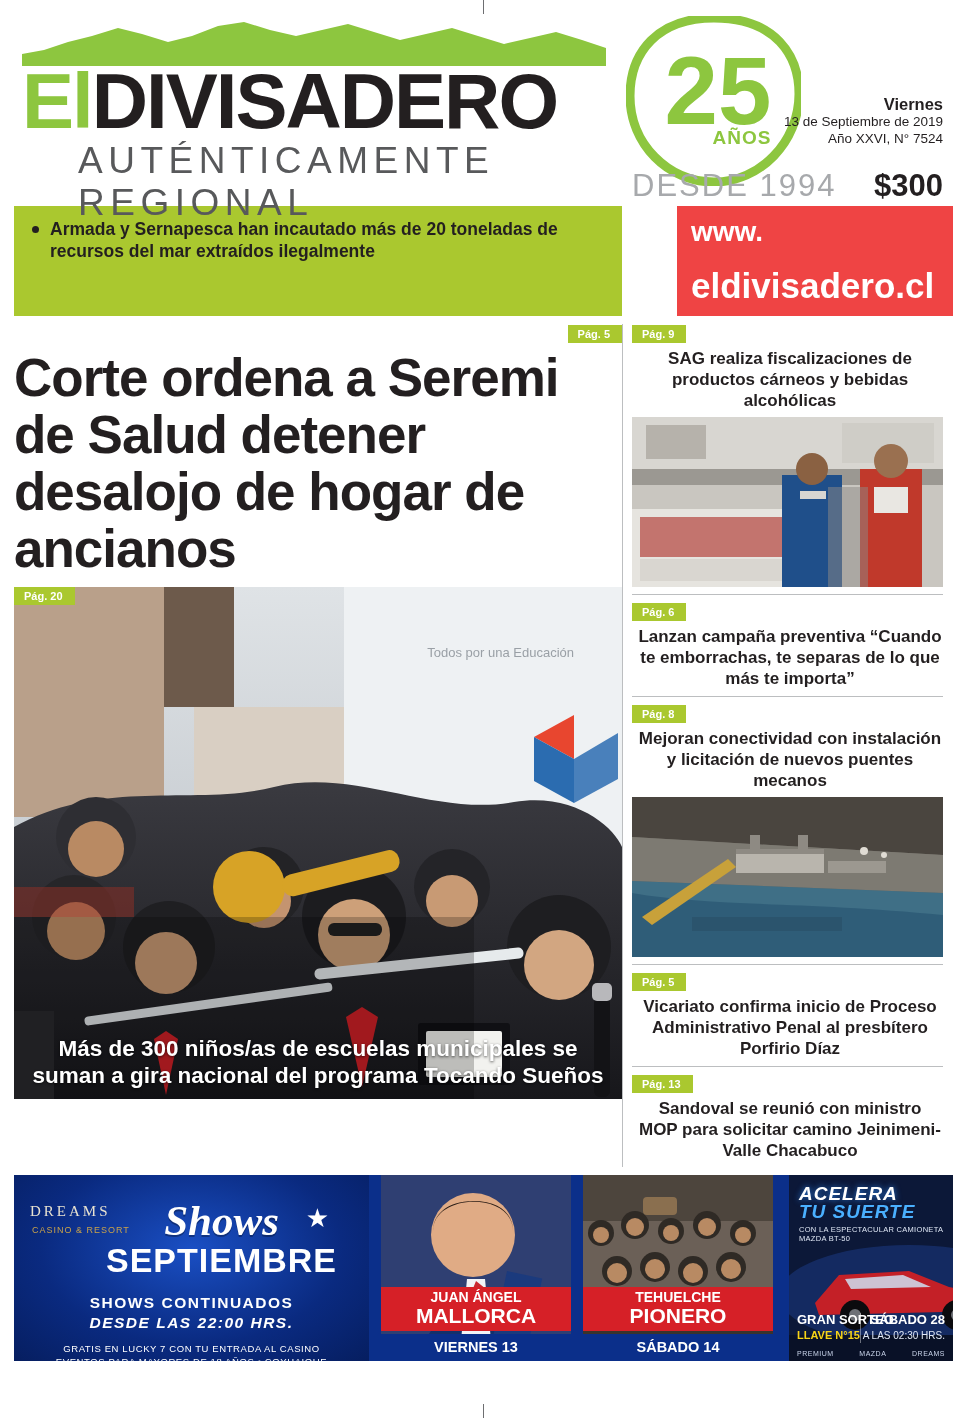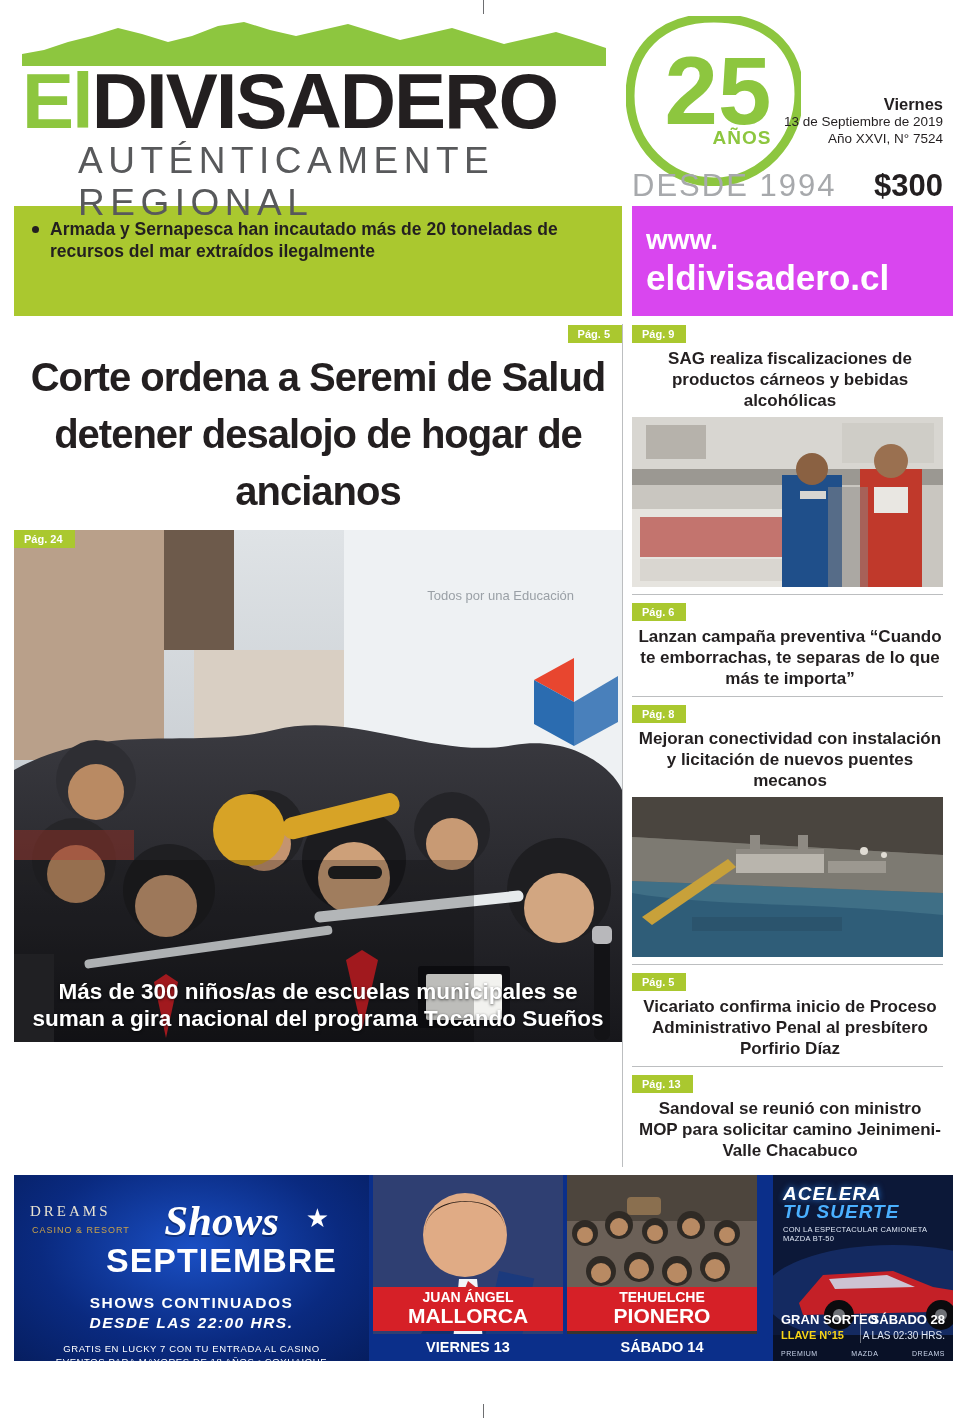--- a/index.html
+++ b/index.html
@@ -142,27 +142,28 @@
     content: "";
     position: absolute;
     left: 0;
     top: 8px;
     width: 7px;
     height: 7px;
     border-radius: 50%;
     background: #231f20;
   }
   .web {
-    background: #d946ef;
+    background: #ef4444;
     flex: 1;
     box-sizing: border-box;
     padding: 10px 14px;
     display: flex;
     flex-direction: column;
-    justify-content: center;
+    justify-content: space-between;
+    margin-left: 45px;
   }
   .web .w1 {
     font-size: 28px;
     font-weight: bold;
     color: #ffffff;
     line-height: 32px;
   }
   .web .w2 {
     font-size: 35px;
     font-weight: bold;
@@ -193,24 +194,24 @@
     font-weight: bold;
     padding: 3px 12px 3px 10px;
     line-height: 12px;
   }
   .pagtag-row {
     text-align: right;
   }
   .pagtag-row.left { text-align: left; }
 
   .headline {
-    font-size: 40px;
+    font-size: 53px;
     line-height: 57px;
     font-weight: bold;
-    text-align: center;
+    text-align: left;
     letter-spacing: -1px;
     margin: 6px 0 10px 0;
     color: #231f20;
   }
 
   
   .photo {
     position: relative;
     overflow: hidden;
     background: #cfd2d3;
@@ -329,21 +330,21 @@
   .star {
     position: absolute;
     right: 40px;
     top: 28px;
     color: #fff;
     font-size: 26px;
   }
   .ad-card {
     flex: 0 0 190px;
     position: relative;
-    margin-left: 4px;
+    margin-left: 12px;
     overflow: hidden;
     background: #ef4444;
   }
   .ad-card .namebar {
     position: absolute;
     left: 0; right: 0; bottom: 30px;
     background: #d62027;
     color: #fff;
     text-align: center;
     padding: 3px 0 4px 0;
@@ -516,21 +517,21 @@
 
           <path d="M332,430 l16,-10 l16,10 l-16,70 z" fill="#cf2027"></path>
           <path d="M140,452 l12,-8 l12,8 l-12,56 z" fill="#cf2027"></path>
 
           <rect x="404" y="436" width="92" height="62" rx="3" fill="#101014"></rect>
           <rect x="412" y="444" width="76" height="46" rx="2" fill="#f2f2ef"></rect>
           <rect x="0" y="424" width="40" height="88" fill="#2a2a2e"></rect>
           <rect x="0" y="300" width="120" height="30" fill="#8a2f26" opacity=".55"></rect>
           <rect x="0" y="330" width="460" height="184" fill="#000" opacity=".22"></rect>
         </svg>
-        <span class="pagtag tagover">Pág. 24</span>
+        <span class="pagtag tagover">Pág. 20</span>
         <div class="cap">Más de 300 niños/as de escuelas municipales se suman a gira nacional del programa Tocando Sueños</div>
       </div>
     </div>
 
     <div class="col-right">
 
       <div>
         <div class="pagtag-row left">
           <span class="pagtag">Pág. 9</span>
         </div>

